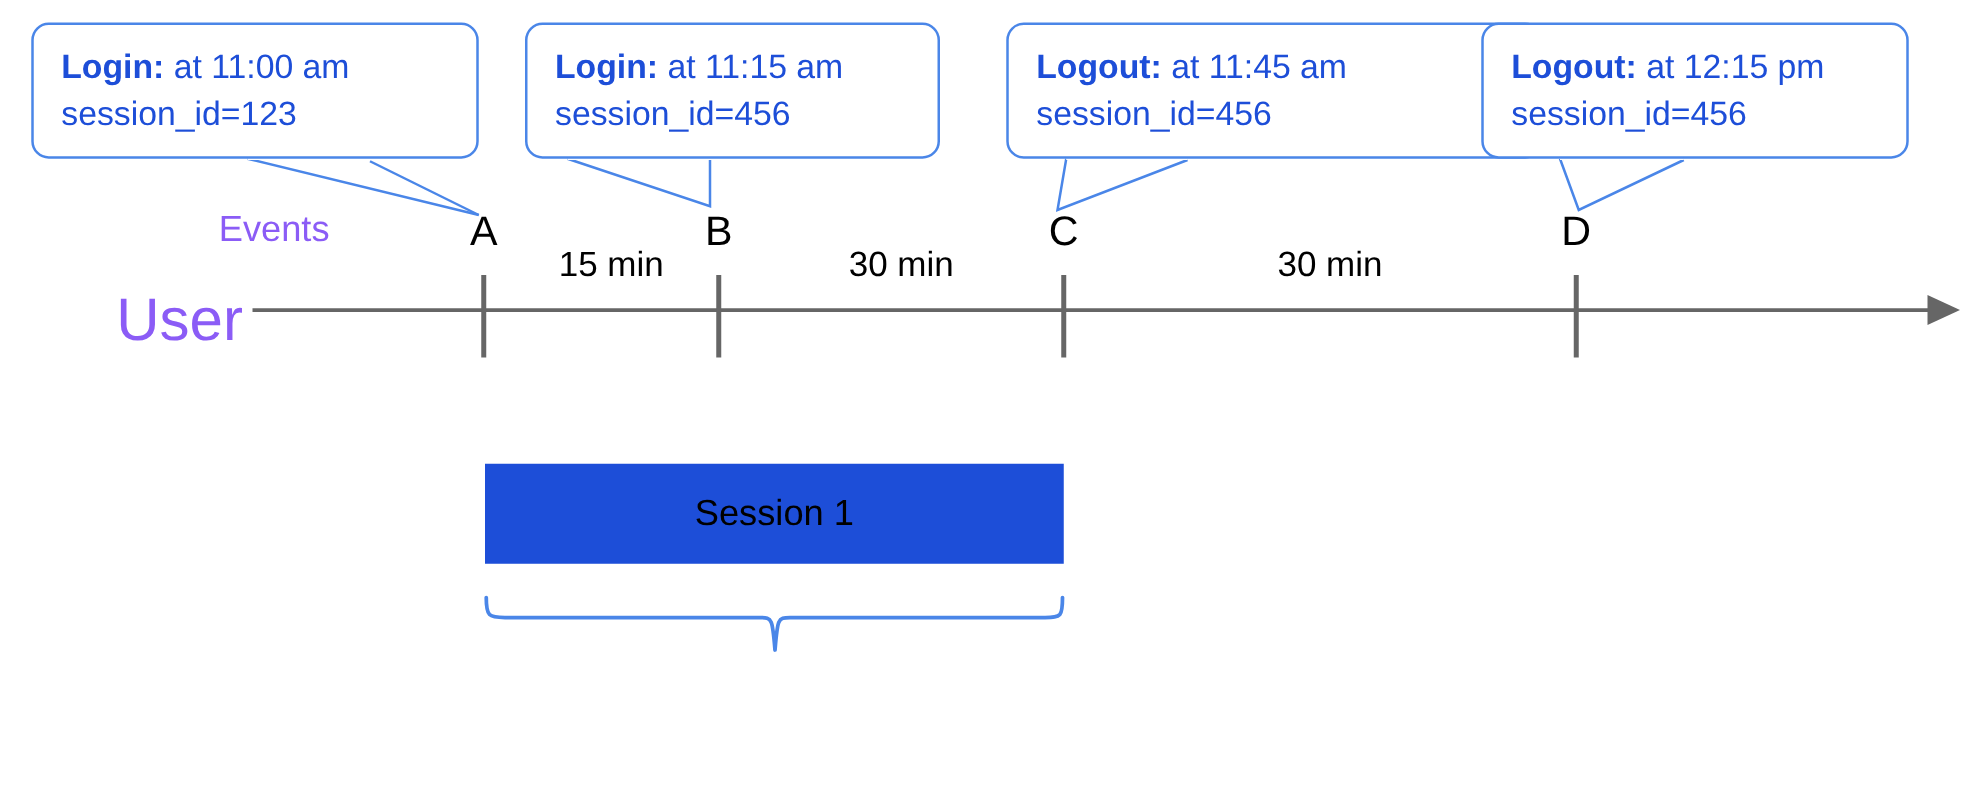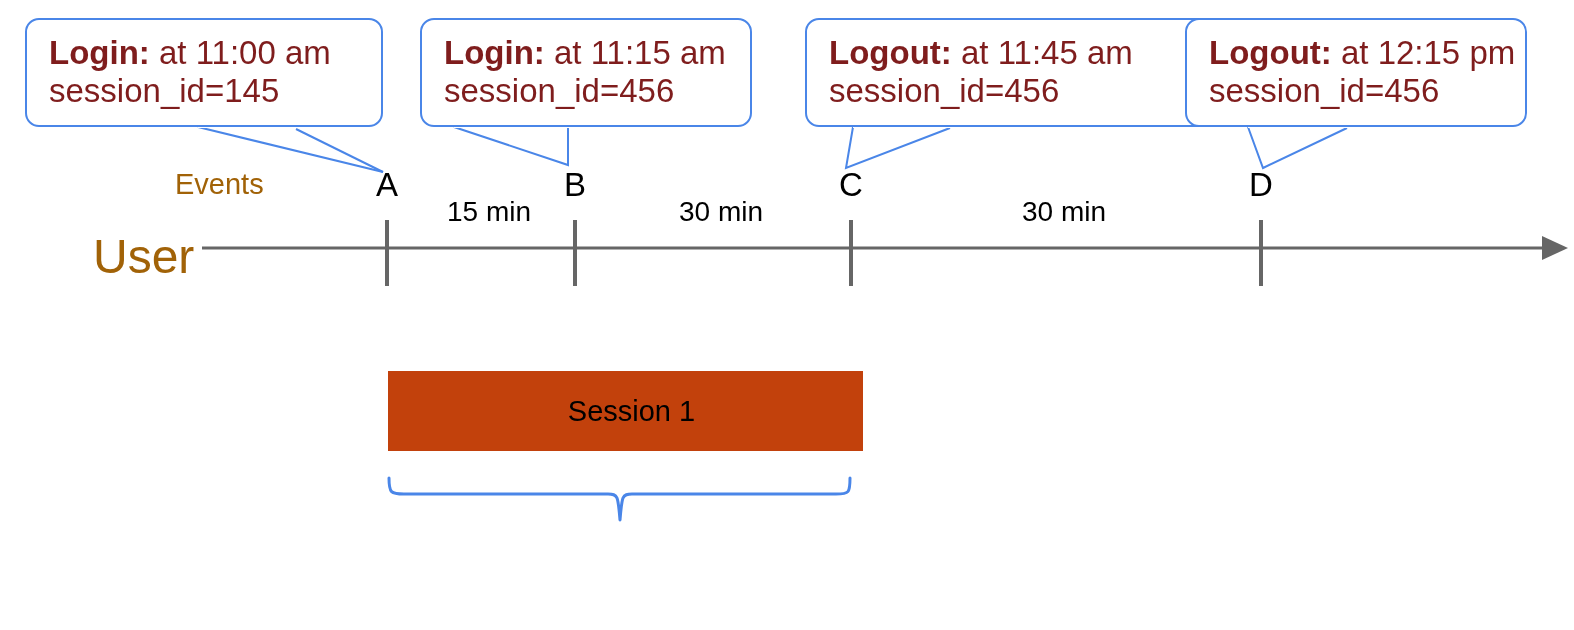--- a/index.html
+++ b/index.html
@@ -23,23 +23,23 @@
   .callout {
     position: absolute;
     box-sizing: border-box;
     border: 2px solid #4a86e8;
     border-radius: 14px;
     background: #ffffff;
     padding: 14px 18px 10px 22px;
     z-index: 3;
   }
   .callout-line {
-    font-size: 33px;
+    font-size: 27px;
     line-height: 38px;
-    color: #7f1d1d;
+    color: #1d4ed8;
     white-space: nowrap;
   }
   .callout-line b {
     font-weight: bold;
   }
 
   
   .tail-layer {
     position: absolute;
     left: 0;
@@ -54,21 +54,21 @@
   .axis-layer {
     position: absolute;
     left: 0;
     top: 0;
     width: 1574px;
     height: 630px;
     z-index: 1;
   }
   .row-label {
     position: absolute;
-    color: #a16207;
+    color: #8b5cf6;
     white-space: nowrap;
   }
   .events-label {
     font-size: 29px;
     line-height: 29px;
   }
   .user-label {
     font-size: 48px;
     line-height: 38px;
   }
@@ -85,26 +85,25 @@
     font-size: 28px;
     line-height: 24px;
     color: #000000;
     text-align: right;
     white-space: nowrap;
   }
 
   
   .session-box {
     position: absolute;
-    background: #c2410c;
+    background: #1d4ed8;
     display: flex;
     align-items: center;
     justify-content: center;
     z-index: 2;
-    padding-left: 12px;
   }
   .session-box-label {
     font-size: 29px;
     color: #000000;
   }
   .session-length-label {
     position: absolute;
     font-size: 29px;
     line-height: 29px;
     color: #000000;
@@ -112,21 +111,21 @@
     white-space: nowrap;
   }
 </style>
 </head>
 <body>
 
 <div id="canvas">
 
   <div class="callout" style="left:25px; top:18px; width:358px; height:109px;">
     <div class="callout-line"><b>Login:</b> <span>at 11:00 am</span></div>
-    <div class="callout-line">session_id=145</div>
+    <div class="callout-line">session_id=123</div>
   </div>
 
   <div class="callout" style="left:420px; top:18px; width:332px; height:109px;">
     <div class="callout-line"><b>Login:</b> <span>at 11:15 am</span></div>
     <div class="callout-line">session_id=456</div>
   </div>
 
   <div class="callout" style="left:805px; top:18px; width:429px; height:109px;">
     <div class="callout-line"><b>Logout:</b> <span>at 11:45 am</span></div>
     <div class="callout-line">session_id=456</div>

